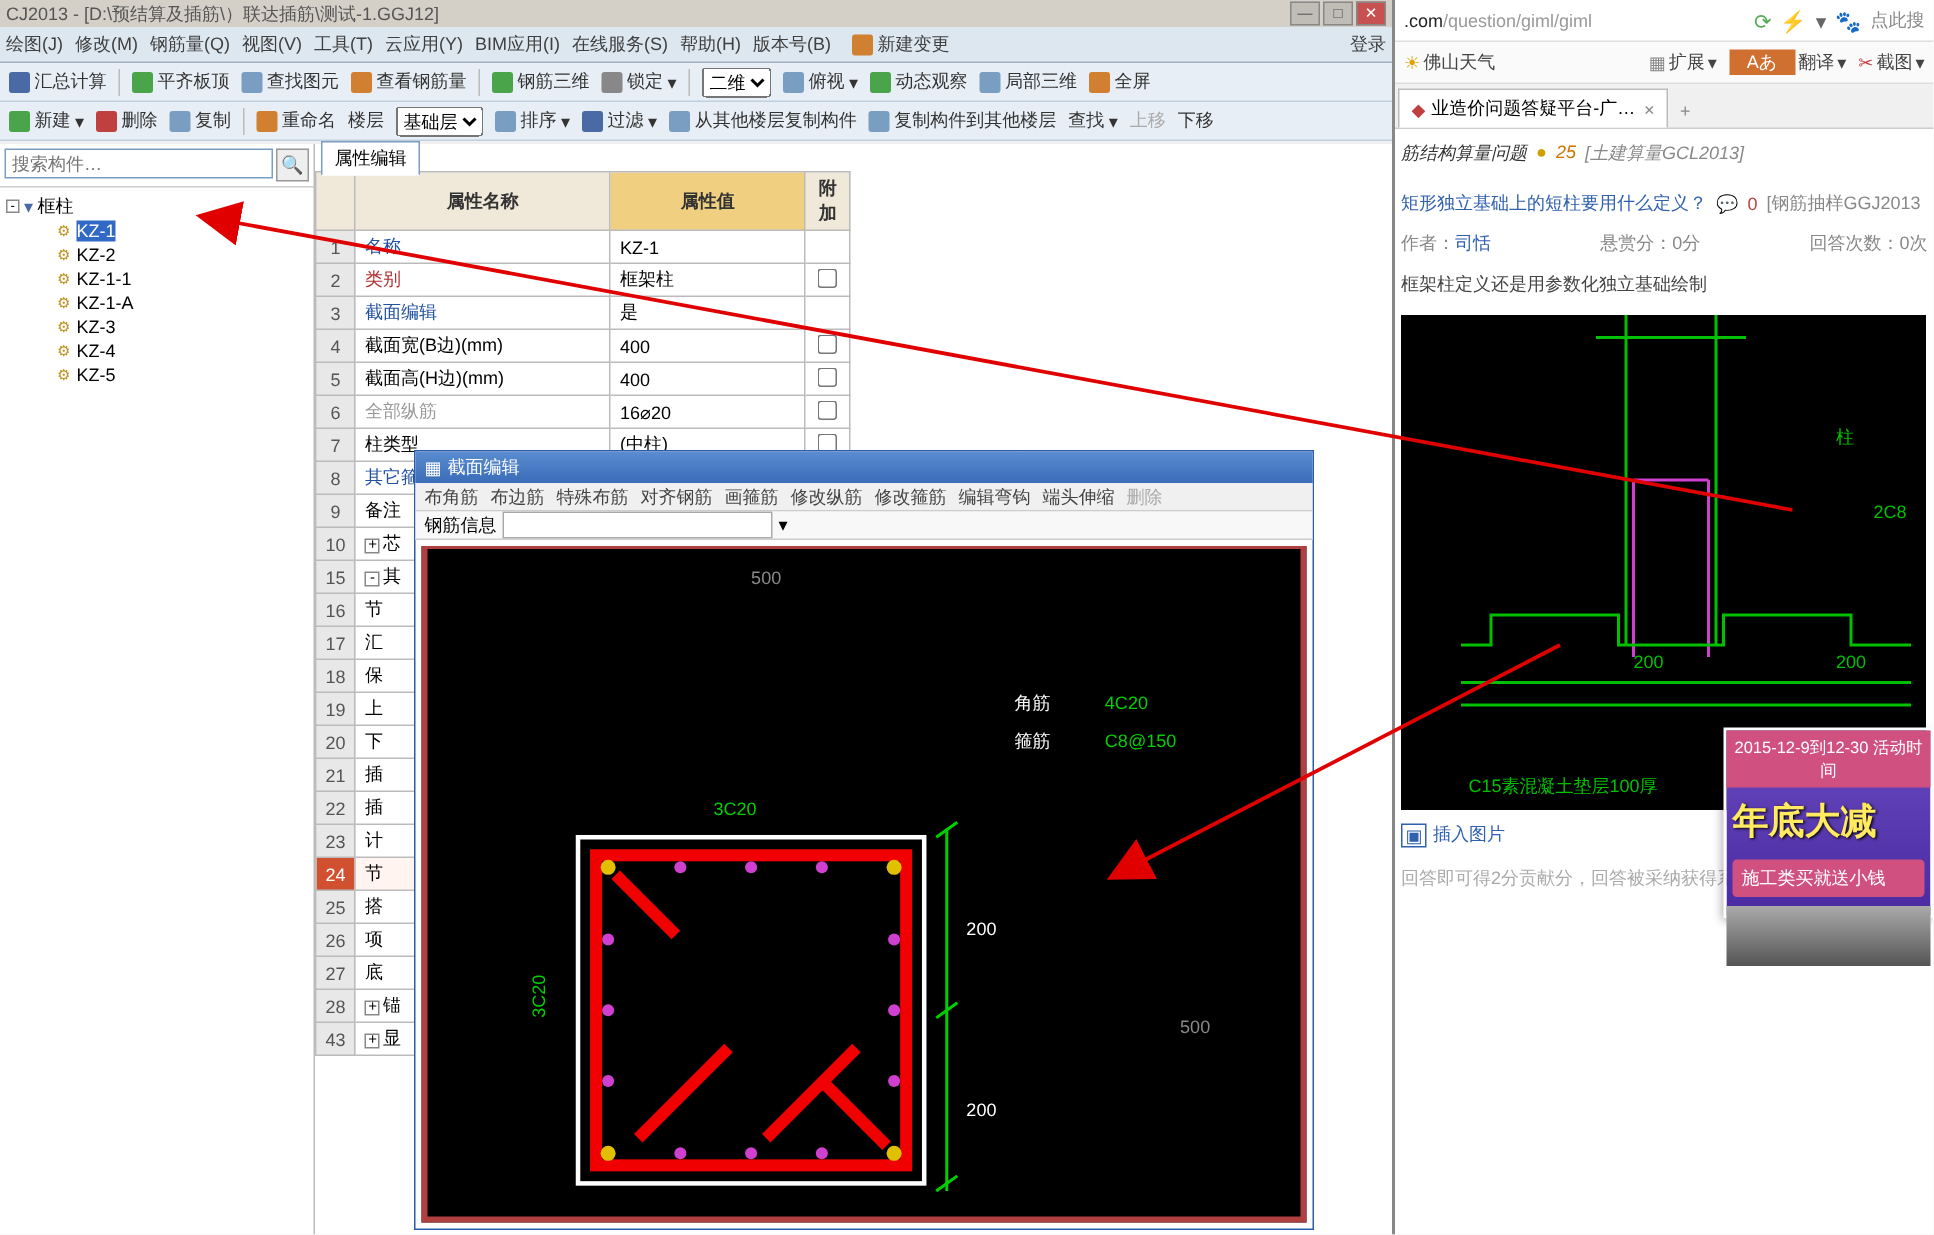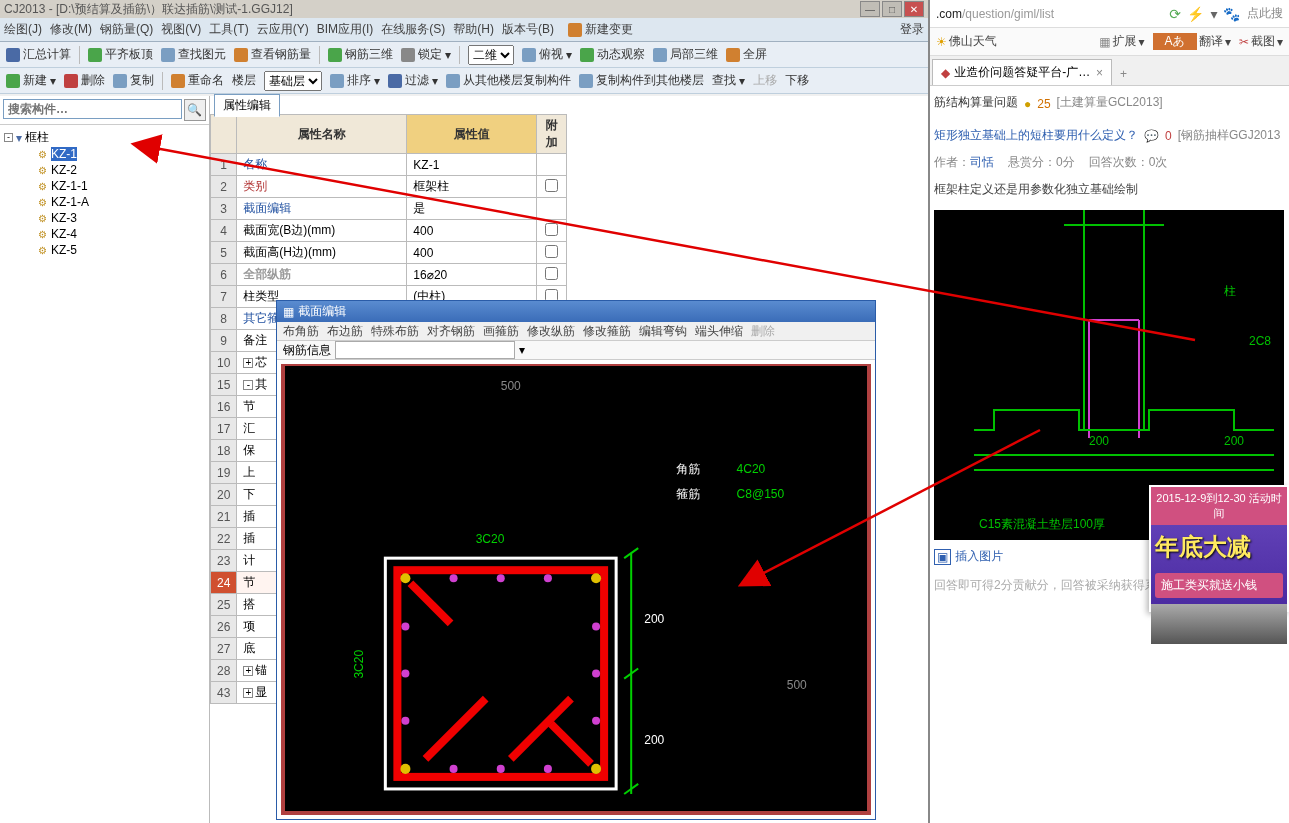--- a/index.html
+++ b/index.html
@@ -25,21 +25,21 @@
 .tb-grey { background: #888; }
 .sep { width: 1px; height: 18px; background: #bbb; }
 
 .toolbar-row select { height: 20px; font-size: 12px; }
 
 .body-area { position: absolute; top: 96px; left: 0; right: 0; bottom: 0; display: flex; }
 
 
 .tree-panel { width: 210px; background: #fff; border-right: 1px solid #bbb; display: flex; flex-direction: column; }
 .tree-search { display: flex; padding: 3px; gap: 2px; border-bottom: 1px solid #ccc; }
-.tree-search input { flex: 1; height: 20px; border: 1px solid #7a9ec2; padding: 0 4px; font-weight: bold; }
+.tree-search input { flex: 1; height: 20px; border: 1px solid #7a9ec2; padding: 0 4px; }
 .tree-search button { width: 22px; height: 22px; border: 1px solid #999; background: #eee; }
 .tree-body { flex: 1; padding: 4px; }
 .tree-root { display: flex; align-items: center; gap: 3px; }
 .tree-node { margin-left: 32px; display: flex; align-items: center; gap: 4px; padding: 1px 2px; }
 .tree-node.selected span.lbl { background: #316ac5; color: #fff; }
 .gear { color: #c09020; font-size: 10px; }
 
 
 .props-area { flex: 1; background: #fff; position: relative; }
 .props-tab { position: absolute; top: -2px; left: 4px; border: 1px solid #7a9ec2; border-bottom: 1px solid #fff; padding: 2px 8px; background: #fff; z-index: 2; }
@@ -74,26 +74,26 @@
 .br-addr .spacer { flex:1;}
 .br-addr .ic { font-size:14px; color:#666;}
 .br-tools { height: 28px; display:flex; align-items:center; padding:0 6px; gap:8px; border-bottom:1px solid #ddd; background:#fafafa;}
 .br-tools .fav { display:flex; align-items:center; gap:2px; color:#444;}
 .br-tools .spacer{flex:1;}
 .br-tabs { height: 30px; display:flex; align-items:flex-end; padding:0 2px; border-bottom:1px solid #ccc; background:#f0f0f0;}
 .br-tab { border:1px solid #bbb; border-bottom:none; padding:4px 8px; background:#fff; display:flex; align-items:center; gap:4px; max-width:180px;}
 .br-tab .close { color:#888; cursor:pointer;}
 .br-tab-add { padding:4px 8px; color:#888; cursor:pointer;}
 .br-content { padding:8px 4px 4px 4px; position:relative;}
-.br-question-head { display:flex; align-items:flex-end; gap:6px; flex-wrap:wrap;}
+.br-question-head { display:flex; align-items:flex-start; gap:6px; flex-wrap:wrap;font-style:italic;}
 .orange { color:#d07000;}
 .grey { color:#888;}
 .tag { color:#888;}
 .q-title { color:#3060b0; padding:6px 0; display:block;}
-.meta-row { color:#888; padding:4px 0; display:flex; gap:14px;}
+.meta-row { color:#888; padding:4px 0; display:flex; gap:14px;justify-content:space-between;}
 .meta-row a{ color:#3060b0; text-decoration:none;}
 .q-body { color:#444; padding:6px 0;}
 .br-img { width: 350px; height: 330px; background:#000; position:relative; margin-top:6px;}
 .br-img svg{width:100%; height:100%;}
 .insert-pic { padding:8px 0; display:flex; align-items:center; gap:4px; color:#3060b0;}
 .answer-tip{ color:#aaa; padding:4px 0;}
 .promo { position:absolute; right:0; bottom:-10px; width:140px; height:127px; background:linear-gradient(#6a4ac0,#4a2aa0); color:#fff; border:2px solid #fff; box-shadow:-2px 2px 6px rgba(0,0,0,.3);}
 .promo .date{ background:#d05080; font-size:11px; padding:4px; text-align:center;}
 .promo .big{ font-size:24px; font-weight:bold; color:#ffea60; padding:6px 4px; text-shadow:1px 1px 2px #000;}
 .promo .sub{ background:#d05080; padding:4px 6px; font-size:12px; border-radius:3px; margin:4px;}
@@ -293,21 +293,21 @@
               <td style="text-align: center;"><input type="checkbox" style=""></td>
             </tr>
             <tr>
               <td class="rownum">5</td>
               <td><span>截面高(H边)(mm)</span></td>
               <td>400</td>
               <td style="text-align: center;"><input type="checkbox" style=""></td>
             </tr>
             <tr>
               <td class="rownum">6</td>
-              <td><span style="color: rgb(153, 153, 153); font-weight: bold;">全部纵筋</span></td>
+              <td><span style="color: rgb(153, 153, 153);">全部纵筋</span></td>
               <td>16⌀20</td>
               <td style="text-align: center;"><input type="checkbox" style=""></td>
             </tr>
             <tr>
               <td class="rownum">7</td>
               <td><span>柱类型</span></td>
               <td>(中柱)</td>
               <td style="text-align: center;"><input type="checkbox" style=""></td>
             </tr>
             <tr>
@@ -490,21 +490,21 @@
         <line x1="338" y1="425" x2="352" y2="415" stroke="#00d000" stroke-width="2"></line>
         <text x="358" y="255" fill="#fff" font-size="20">200</text>
         <text x="358" y="375" fill="#fff" font-size="20">200</text>
       </svg>
     </div>
   </div>
 </div>
 
 <div class="browser">
   <div class="br-addr">
-    <span class="url"><b>.com</b><span>/question/giml/list</span></span>
+    <span class="url"><b>.com</b><span>/question/giml/giml</span></span>
     <span class="spacer"></span>
     <span class="ic" style="color:#5a5;">⟳</span>
     <span class="ic" style="color:#3a7;">⚡</span>
     <span class="ic">▾</span>
     <span class="ic">🐾</span>
     <span style="color:#888;">点此搜</span>
   </div>
   <div class="br-tools">
     <span class="fav">
         <span style="color:#e0a000;">☀</span>

